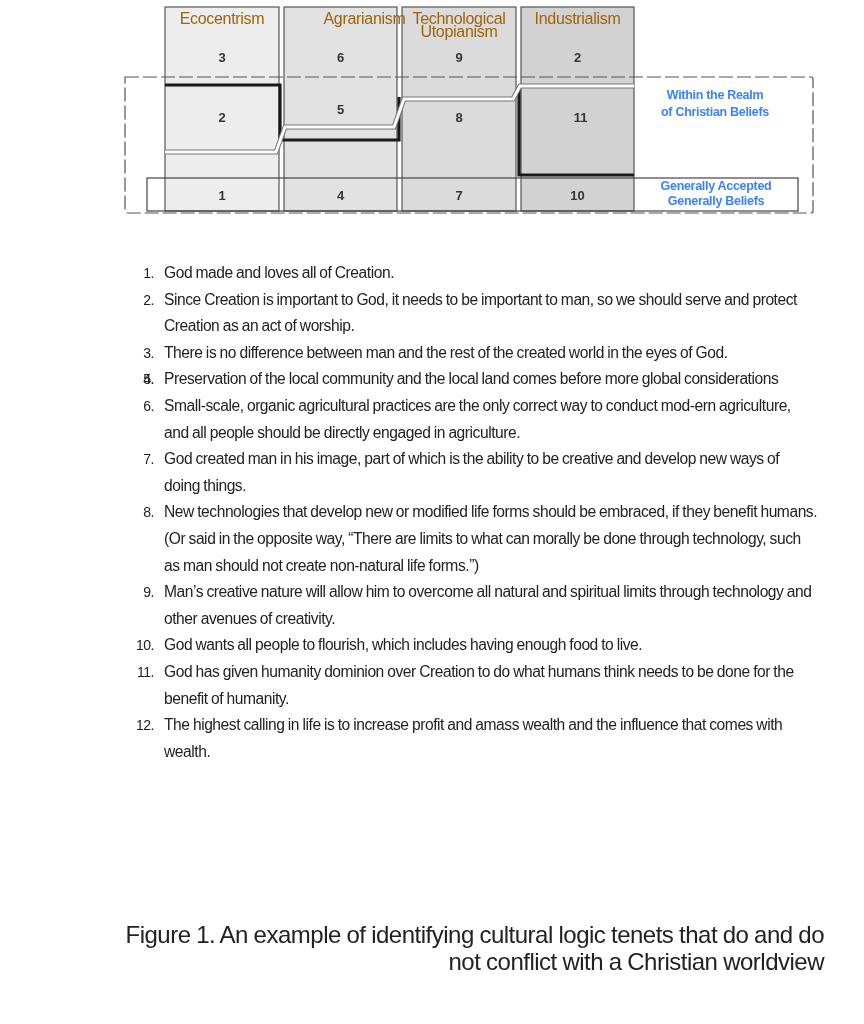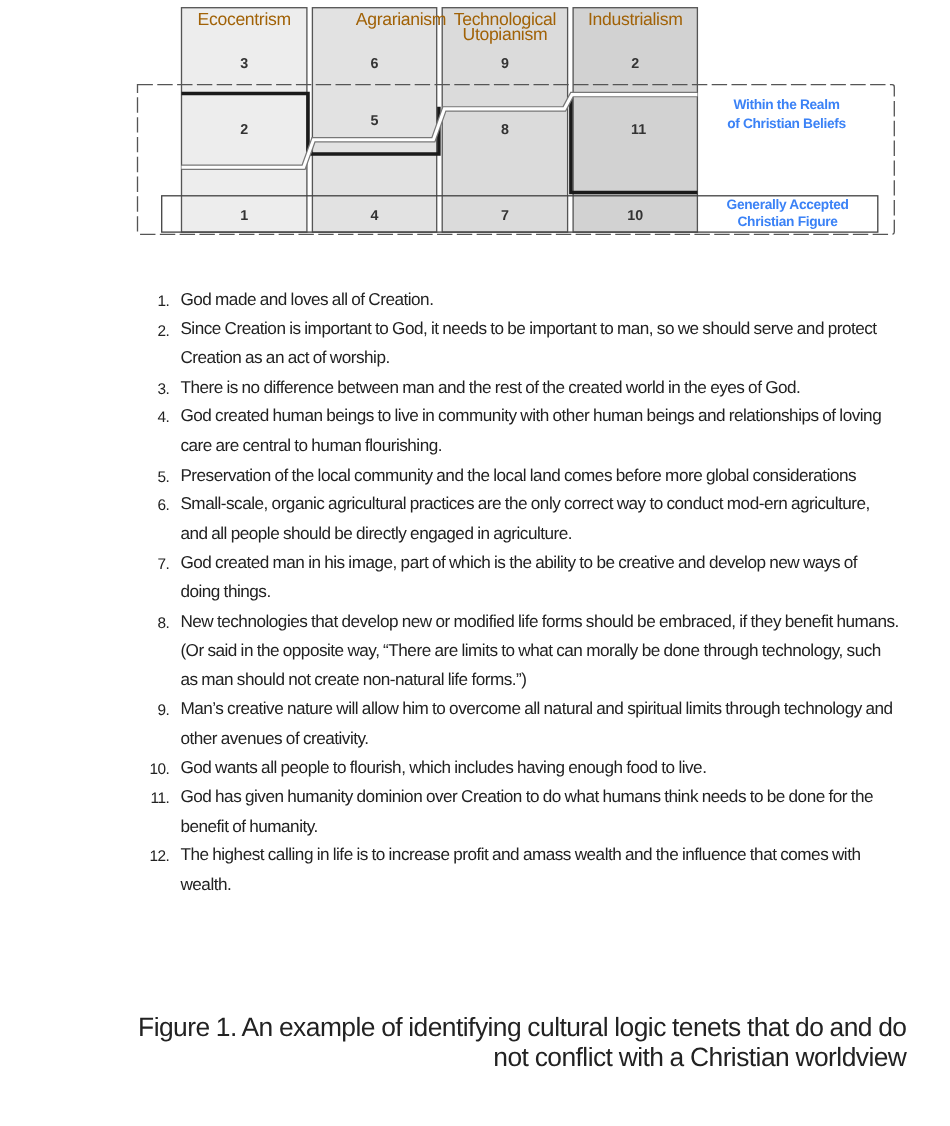--- a/index.html
+++ b/index.html
@@ -52,28 +52,28 @@
   <div class="num" style="left:521px;top:110px;width:119px;">11</div>
 
   <div class="num" style="left:165px;top:188px;width:114px;">1</div>
   <div class="num" style="left:284px;top:188px;width:113px;">4</div>
   <div class="num" style="left:402px;top:188px;width:114px;">7</div>
   <div class="num" style="left:521px;top:188px;width:113px;">10</div>
 
   <div class="side-label" style="left:640px;top:88px;width:150px;">Within the Realm</div>
   <div class="side-label" style="left:640px;top:105px;width:150px;">of Christian Beliefs</div>
   <div class="side-label" style="left:636px;top:179px;width:160px;">Generally Accepted</div>
-  <div class="side-label" style="left:636px;top:194px;width:160px;">Christian Figure</div>
+  <div class="side-label" style="left:636px;top:194px;width:160px;">Generally Beliefs</div>
 </div>
 
 <ol id="list">
   <li><span class="n">1.</span><span>God made and loves all of Creation.</span></li>
   <li><span class="n">2.</span><span>Since Creation is important to God, it needs to be important to man, so we should serve and protect Creation as an act of worship.</span></li>
   <li><span class="n">3.</span><span>There is no difference between man and the rest of the created world in the eyes of God.</span></li>
-  <li><span class="n">4.</span><span>God created human beings to live in community with other human beings and relationships of loving care are central to human flourishing.</span></li>
+  <li><span class="n">4.</span></li>
   <li><span class="n">5.</span><span>Preservation of the local community and the local land comes before more global considerations</span></li>
   <li><span class="n">6.</span><span>Small-scale, organic agricultural practices are the only correct way to conduct mod-ern agriculture, and all people should be directly engaged in agriculture.</span></li>
   <li><span class="n">7.</span><span>God created man in his image, part of which is the ability to be creative and develop new ways of doing things.</span></li>
   <li><span class="n">8.</span><span>New technologies that develop new or modified life forms should be embraced, if they benefit humans. (Or said in the opposite way, “There are limits to what can morally be done through technology, such as man should not create non-natural life forms.”)</span></li>
   <li><span class="n">9.</span><span>Man’s creative nature will allow him to overcome all natural and spiritual limits through technology and other avenues of creativity.</span></li>
   <li><span class="n">10.</span><span>God wants all people to flourish, which includes having enough food to live.</span></li>
   <li><span class="n">11.</span><span>God has given humanity dominion over Creation to do what humans think needs to be done for the benefit of humanity.</span></li>
   <li><span class="n">12.</span><span>The highest calling in life is to increase profit and amass wealth and the influence that comes with wealth.</span></li>
 </ol>
 

